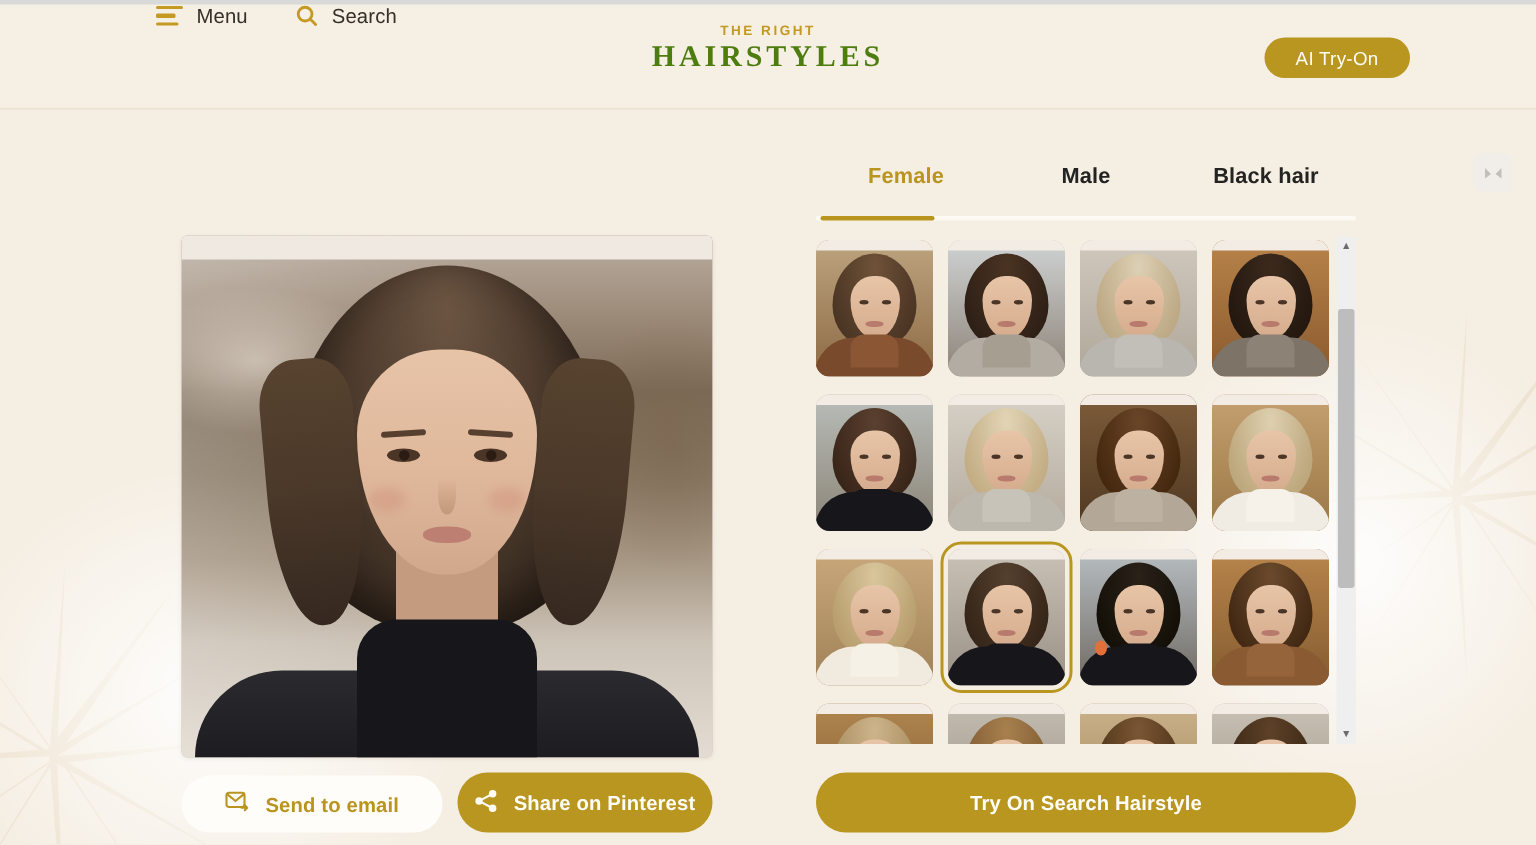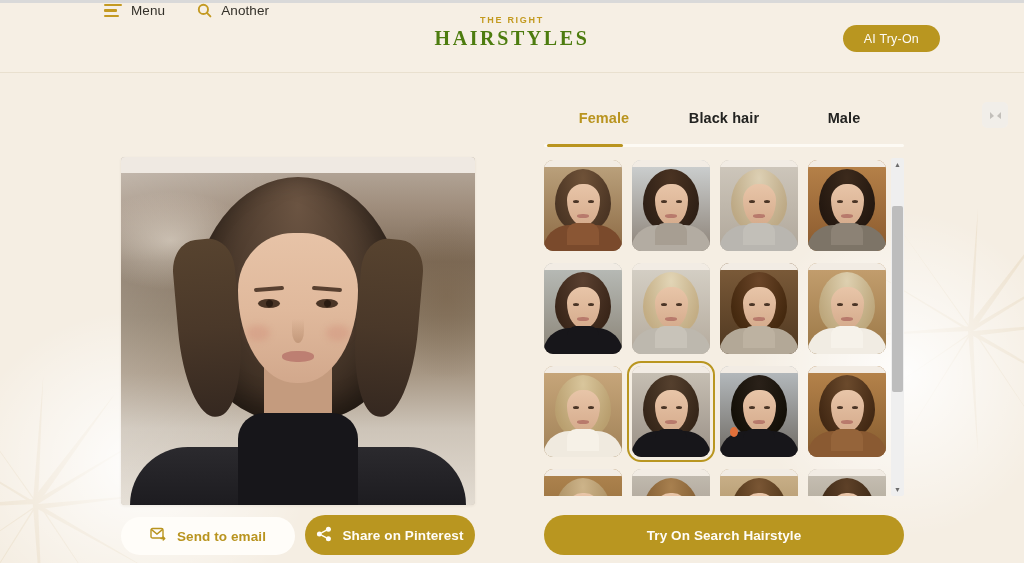--- a/index.html
+++ b/index.html
@@ -529,21 +529,21 @@
         <span class="hdr-label">Menu</span>
       </div>
 
       <div class="hdr-item">
         <span class="search-icon">
           <svg width="15" height="15" viewBox="0 0 15 15">
             <circle cx="6.4" cy="6.4" r="4.6" fill="none" stroke="#c49a22" stroke-width="1.9"></circle>
             <line x1="9.9" y1="9.9" x2="13.4" y2="13.4" stroke="#c49a22" stroke-width="1.9" stroke-linecap="round"></line>
           </svg>
         </span>
-        <span class="hdr-label">Another</span>
+        <span class="hdr-label">Search</span>
       </div>
 
     </div>
 
     <div class="logo">
       <div class="logo-top">THE RIGHT</div>
       <div class="logo-main">HAIRSTYLES</div>
     </div>
 
     <button class="tryon-btn">AI Try-On</button>
@@ -606,22 +606,22 @@
         </div>
         <div class="shoulders"></div>
         <div class="turtleneck"></div>
       </div>
     </div>
 
     <div class="panel">
 
       <div class="tabs">
         <div class="tab active">Female</div>
+        <div class="tab">Male</div>
         <div class="tab">Black hair</div>
-        <div class="tab">Male</div>
       </div>
       <div class="tabs-rail"></div>
       <div class="tabs-underline"></div>
 
       <div class="grid-clip">
         <div class="grid" id="thumb-grid">
             <div class="thumb">
               <div class="t-bg" style="background:linear-gradient(to bottom,#bda47f,#8c6a44)"></div>
               <div class="t-strip"></div>
               <div class="t-hair" style="background:radial-gradient(ellipse at 50% 15%,#6f5238 0%,#4b3524 78%)"></div>

